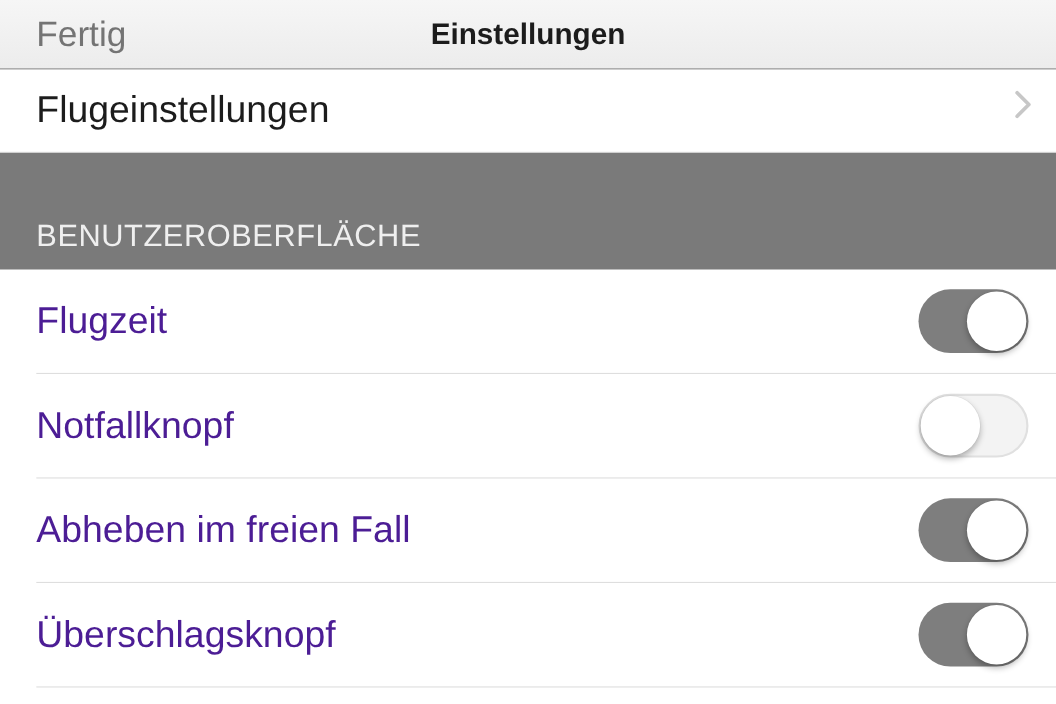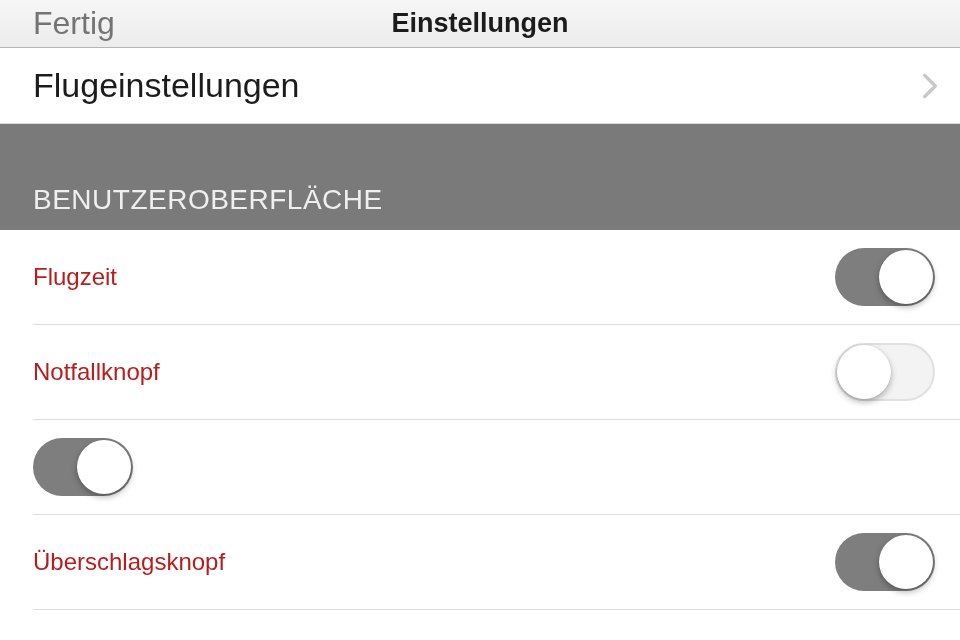--- a/index.html
+++ b/index.html
@@ -8,21 +8,21 @@
       box-sizing: border-box;
       font-family: -apple-system, BlinkMacSystemFont, "Helvetica Neue", Helvetica, Arial, sans-serif;
     }
     body {
       width: 960px;
       height: 640px;
       background: #7a7a7a;
       overflow: hidden;
     }
     .navbar {
-      height: 48px;
+      height: 63px;
       background: linear-gradient(to bottom, #f6f6f6, #ececec);
       border-bottom: 1px solid #b5b5b5;
       position: relative;
       display: flex;
       align-items: center;
       justify-content: center;
     }
     .navbar-left {
       position: absolute;
       left: 33px;
@@ -32,21 +32,21 @@
     }
     .navbar-title {
       font-size: 27px;
       font-weight: 600;
       color: #1c1c1c;
     }
     .nav-row {
       background: #ffffff;
       padding: 18px 22px 18px 33px;
       display: flex;
-      align-items: center;
+      align-items: flex-start;
       justify-content: space-between;
       border-bottom: 1px solid #d9d9d9;
       cursor: pointer;
     }
     .nav-row-label {
       font-size: 34px;
       color: #1c1c1c;
       font-weight: 400;
     }
     .chevron {
@@ -75,22 +75,22 @@
       justify-content: space-between;
       min-height: 88px;
     }
     .row + .row {
       border-top: 1px solid #dedede;
       margin-left: 33px;
       padding-left: 0;
       gap: 18px;
     }
     .row-label {
-      font-size: 24px;
-      color: #b91c1c;
+      font-size: 34px;
+      color: #4c1d95;
       font-weight: 400;
     }
     .toggle {
       width: 100px;
       height: 58px;
       border-radius: 29px;
       position: relative;
       cursor: pointer;
       transition: background-color 0.2s;
     }
@@ -146,20 +146,21 @@
       <div class="toggle-knob"></div>
     </div>
   </div>
   <div class="row">
     <span class="row-label">Notfallknopf</span>
     <div class="toggle off">
       <div class="toggle-knob"></div>
     </div>
   </div>
   <div class="row">
+    <span class="row-label">Abheben im freien Fall</span>
     <div class="toggle on">
       <div class="toggle-knob"></div>
     </div>
   </div>
   <div class="row">
     <span class="row-label">Überschlagsknopf</span>
     <div class="toggle on">
       <div class="toggle-knob"></div>
     </div>
   </div>

